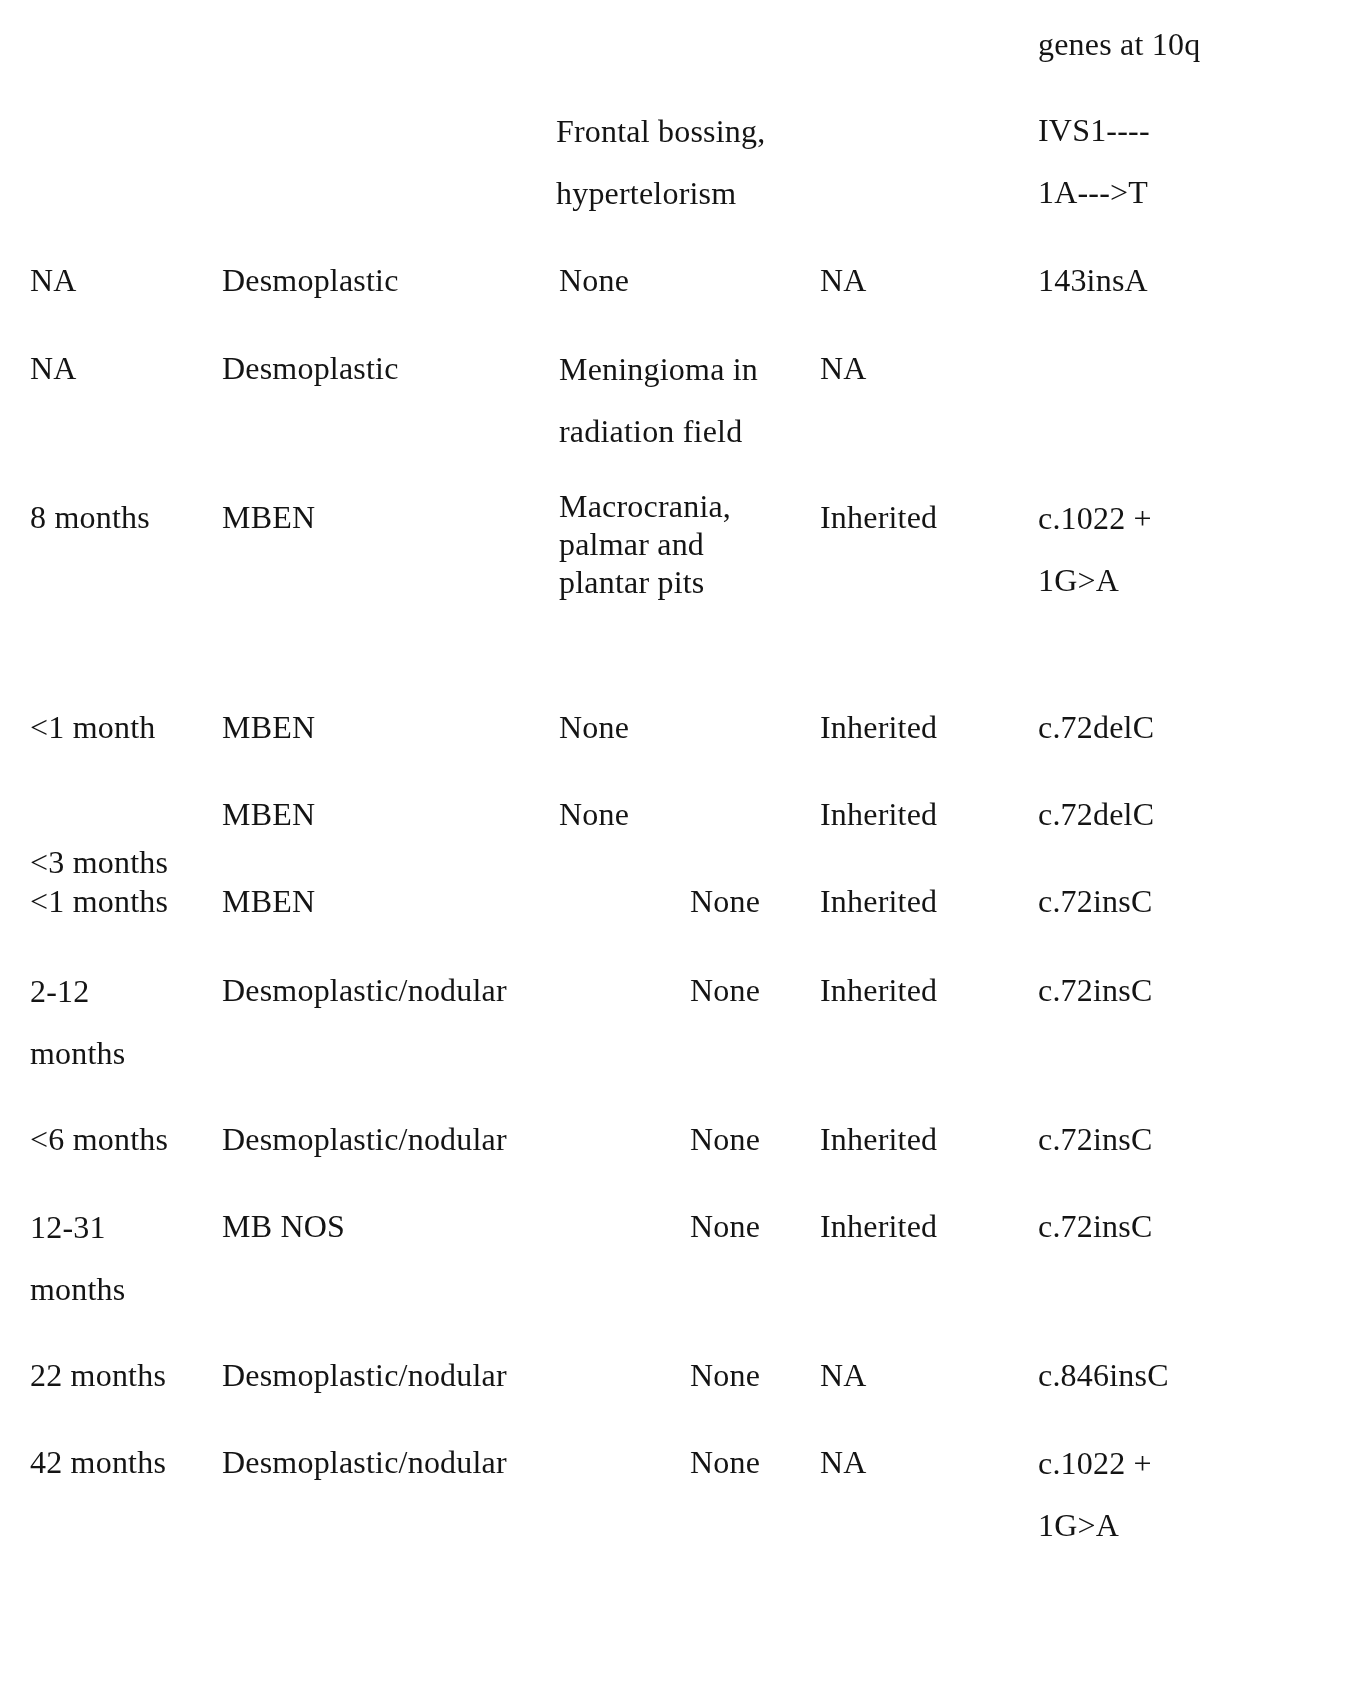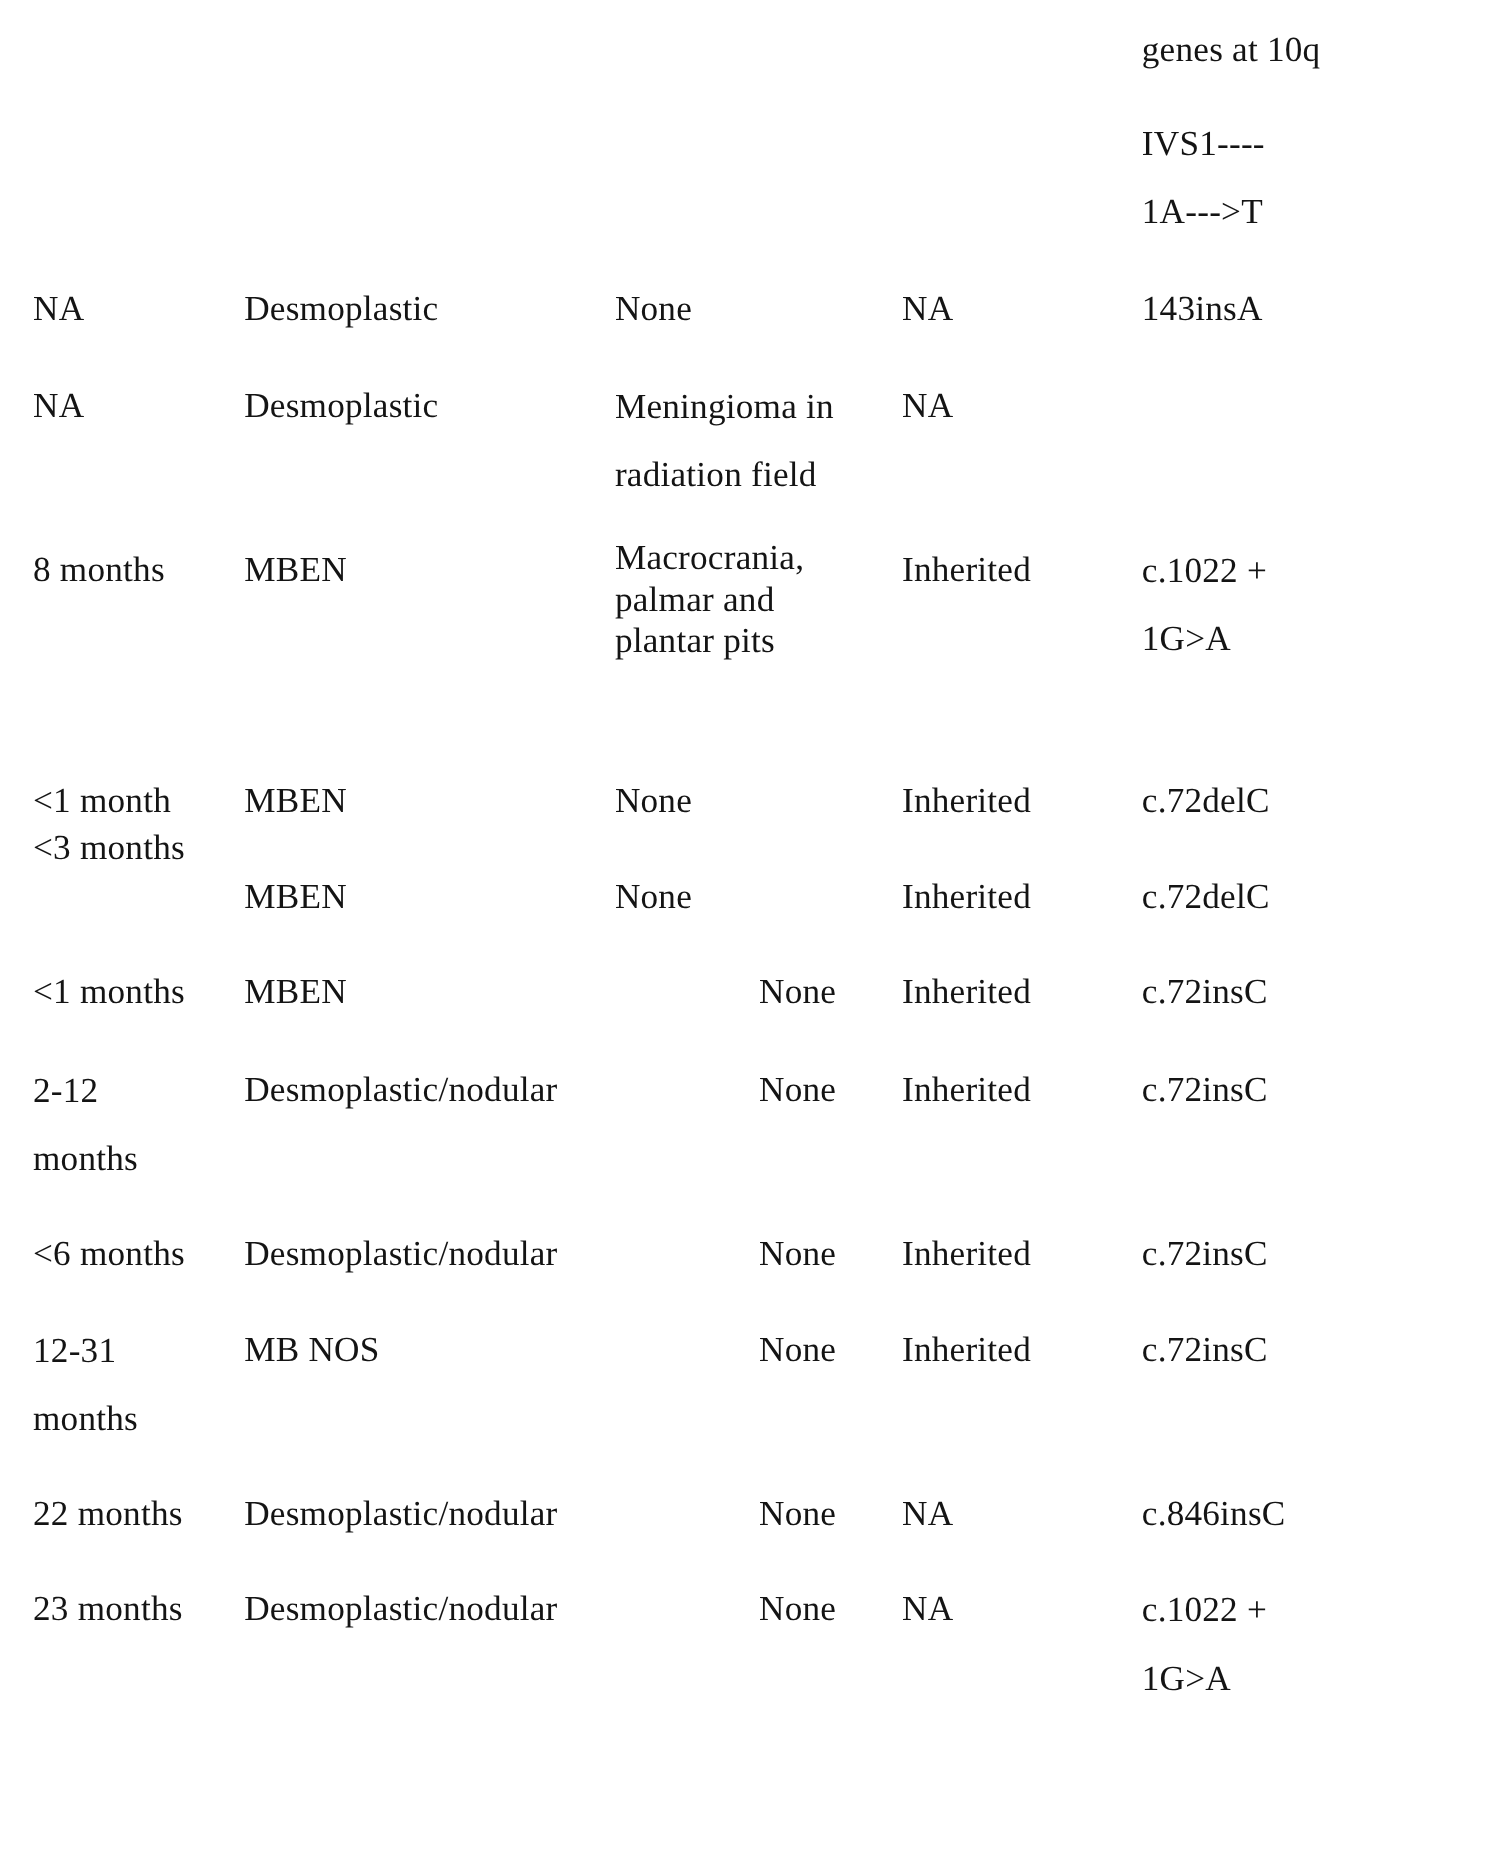--- a/index.html
+++ b/index.html
@@ -39,20 +39,22 @@
 
   
 </style>
 </head>
 <body>
 
 <div class="page">
 
   <div class="cell" style="left:1038px; top:14px;">genes at 10q</div>
 
+  <div class="cell two-line" style="left:556px; top:100px;">Frontal bossing,
+hypertelorism</div>
 
   <div class="cell" style="left:1038px; top:100px;">IVS1----</div>
 
   <div class="cell" style="left:1038px; top:162px;">1A---&gt;T</div>
 
   <div class="cell" style="left:30px;   top:250px;">NA</div>
   <div class="cell" style="left:222px;  top:250px;">Desmoplastic</div>
   <div class="cell" style="left:559px;  top:250px;">None</div>
   <div class="cell" style="left:820px;  top:250px;">NA</div>
   <div class="cell" style="left:1038px; top:250px;">143insA</div>
@@ -71,21 +73,21 @@
   <div class="cell" style="left:820px;  top:487px;">Inherited</div>
   <div class="cell two-line" style="left:1038px; top:487px;">c.1022 +
 1G&gt;A</div>
 
   <div class="cell" style="left:30px;   top:697px;">&lt;1 month</div>
   <div class="cell" style="left:222px;  top:697px;">MBEN</div>
   <div class="cell" style="left:559px;  top:697px;">None</div>
   <div class="cell" style="left:820px;  top:697px;">Inherited</div>
   <div class="cell" style="left:1038px; top:697px;">c.72delC</div>
 
-  <div class="cell" style="left:30px;   top:740px;">&lt;3 months</div>
+  <div class="cell" style="left:30px;   top:832px;">&lt;3 months</div>
   <div class="cell" style="left:222px;  top:784px;">MBEN</div>
   <div class="cell" style="left:559px;  top:784px;">None</div>
   <div class="cell" style="left:820px;  top:784px;">Inherited</div>
   <div class="cell" style="left:1038px; top:784px;">c.72delC</div>
 
   <div class="cell" style="left:30px;   top:871px;">&lt;1 months</div>
   <div class="cell" style="left:222px;  top:871px;">MBEN</div>
   <div class="cell" style="left:690px;  top:871px;">None</div>
   <div class="cell" style="left:820px;  top:871px;">Inherited</div>
   <div class="cell" style="left:1038px; top:871px;">c.72insC</div>
@@ -109,20 +111,20 @@
   <div class="cell" style="left:690px;  top:1196px;">None</div>
   <div class="cell" style="left:820px;  top:1196px;">Inherited</div>
   <div class="cell" style="left:1038px; top:1196px;">c.72insC</div>
 
   <div class="cell" style="left:30px;   top:1345px;">22 months</div>
   <div class="cell" style="left:222px;  top:1345px;">Desmoplastic/nodular</div>
   <div class="cell" style="left:690px;  top:1345px;">None</div>
   <div class="cell" style="left:820px;  top:1345px;">NA</div>
   <div class="cell" style="left:1038px; top:1345px;">c.846insC</div>
 
-  <div class="cell" style="left:30px;   top:1432px;">23 months</div>
+  <div class="cell" style="left:30px;   top:1432px;">42 months</div>
   <div class="cell" style="left:222px;  top:1432px;">Desmoplastic/nodular</div>
   <div class="cell" style="left:690px;  top:1432px;">None</div>
   <div class="cell" style="left:820px;  top:1432px;">NA</div>
   <div class="cell two-line" style="left:1038px; top:1432px;">c.1022 +
 1G&gt;A</div>
 
 </div>
 
 </body></html>

